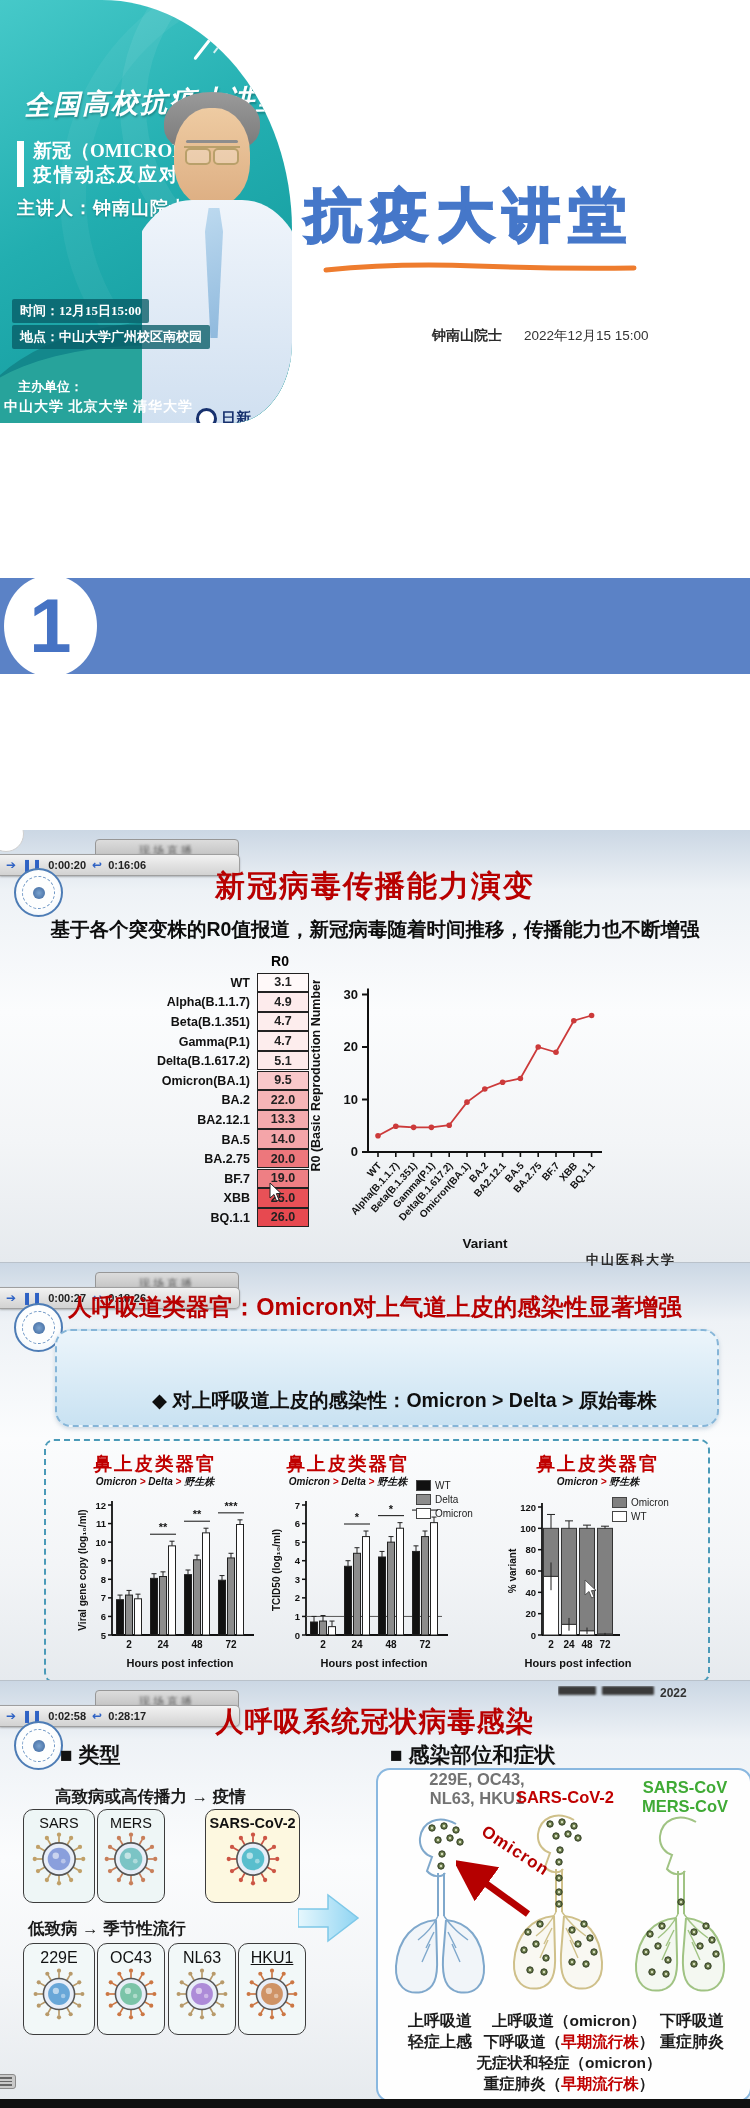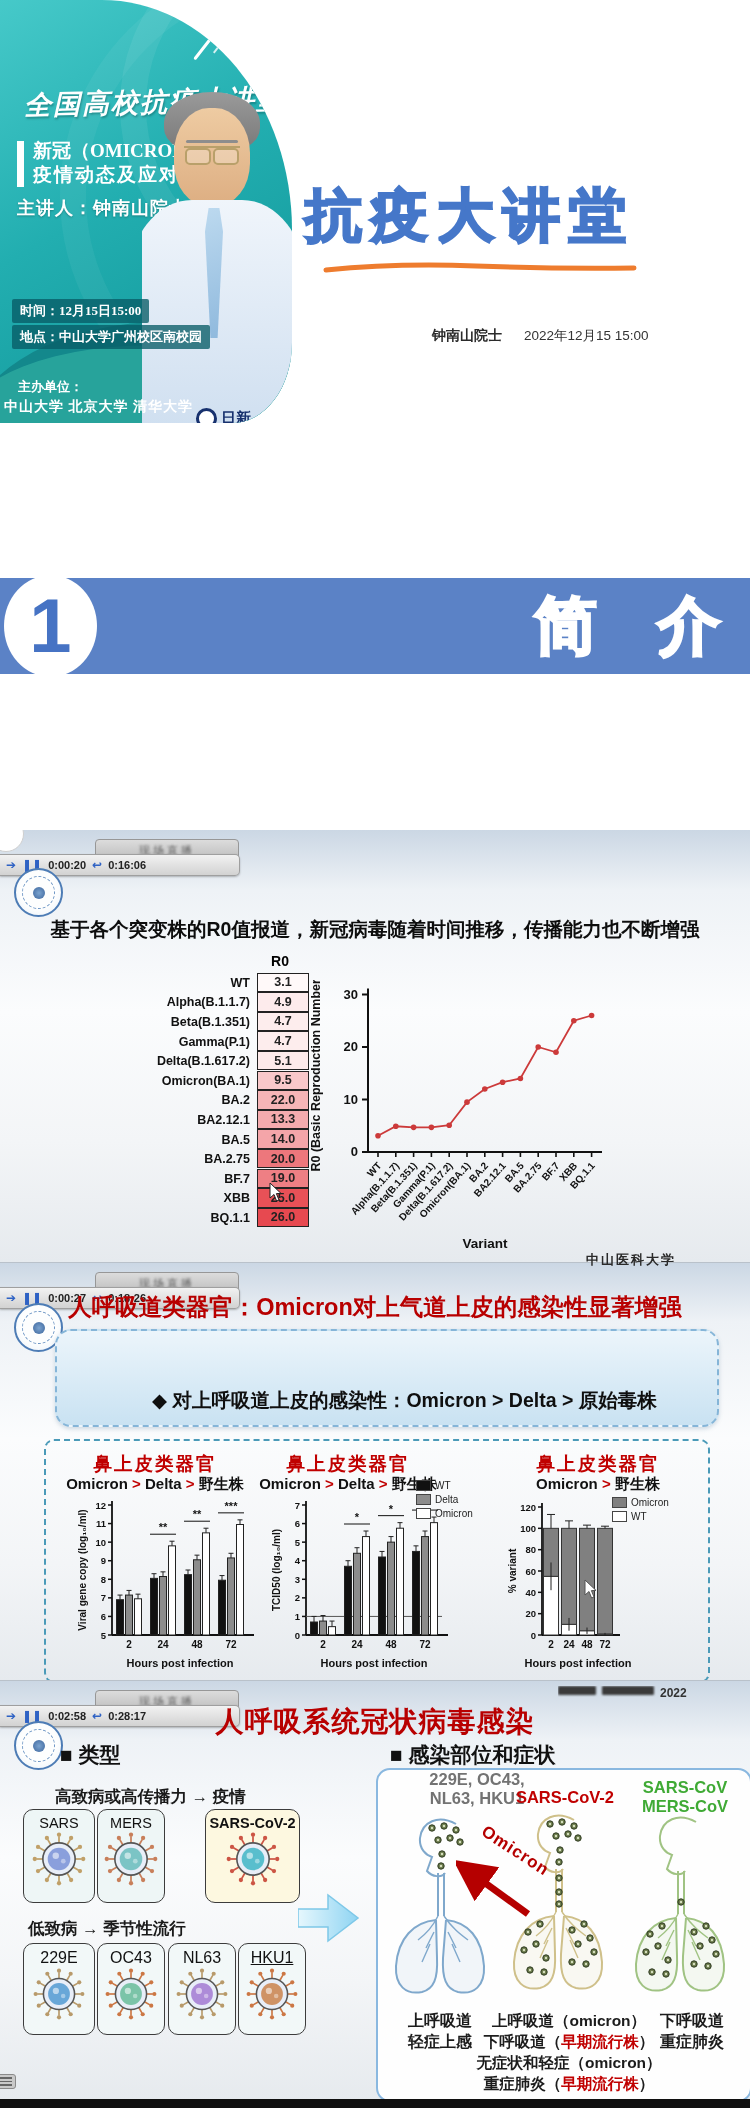--- a/index.html
+++ b/index.html
@@ -73,21 +73,21 @@
   .r0-row{display:flex;align-items:center;height:19.6px;}
   .r0-label{width:98px;text-align:right;padding-right:7px;font-size:12.5px;font-weight:700;color:#111;}
   .r0-cell{width:50px;height:17.4px;border:1px solid #222;margin-top:-1px;display:flex;align-items:center;justify-content:center;font-size:12.5px;font-weight:700;color:#222;}
   .cursor-arrow{width:14px;height:20px;}
 
   
   #bullet-box{left:55px;top:66px;width:660px;height:94px;background:linear-gradient(#ecf5fb,#c9e2f2);border:2px dashed #85b5d8;border-radius:16px;box-shadow:0 2px 4px rgba(80,120,150,.25);}
   .bullet-line{position:absolute;left:95px;font-size:19.5px;font-weight:800;color:#0f0f0f;white-space:nowrap;}
   #charts-box{left:44px;top:176px;width:662px;height:240px;border:2px dashed #4a9ab8;border-radius:10px;}
   .mini-chart-title{position:absolute;width:180px;text-align:center;font-size:18.5px;font-weight:800;color:#c00000;font-family:"Liberation Serif","DejaVu Serif",serif;letter-spacing:2px;}
-  .mini-chart-sub{position:absolute;width:200px;text-align:center;font-size:15px;font-weight:800;color:#111;}
+  .mini-chart-sub{position:absolute;width:200px;text-align:center;font-size:10px;font-weight:800;color:#111;font-style:italic;}
   .legend{position:absolute;display:flex;flex-direction:column;gap:3px;}
   .legend .li{display:flex;align-items:center;gap:4px;font-size:10px;color:#222;}
   .legend .sw{width:13px;height:9px;border:1px solid #444;}
 
   
   .sec-heading{font-size:21px;font-weight:800;color:#111;}
   .flow-line{font-size:16.5px;font-weight:600;color:#1a1a1a;white-space:nowrap;}
   .virus-box{position:absolute;border:1.6px solid #3c3c3c;border-radius:10px;background:#f0f8f8;display:flex;flex-direction:column;align-items:center;}
   .virus-box .vlabel{font-size:14.5px;color:#111;margin-top:5px;white-space:nowrap;}
   #infection-panel{left:376px;top:87px;width:372px;height:330px;background:#fefefe;border:2.5px solid #8ab8e0;border-radius:14px;}
@@ -148,38 +148,38 @@
   </svg>
   <div class="abs" id="byline">
     <span class="sp">钟南山院士</span>
     <span class="dt">2022年12月15 15:00</span>
   </div>
 
   <div class="abs" id="banner" style="background:#5b82c6;">
     <div class="abs" id="banner-circle">
       <span id="banner-num" style="color:#4673c4;">1</span>
     </div>
-    <div class="abs" id="banner-title">简 介</div>
   </div>
 
   <div class="abs slide" id="slide1">
     <div class="abs half-circle"></div>
     <div class="abs toolbar-tab"><span>现场直播</span></div>
     <div class="abs toolbar">
       <span class="tb-ic">➔</span>
       <span class="tb-ic">❚❚</span>
       <span class="tb-time">0:00:20</span>
       <span class="tb-ic">↩</span>
       <span class="tb-time">0:16:06</span>
     </div>
     <div class="abs slide-logo" style="left:14px;top:38px;">
         <div class="inner">
           <div class="dot"></div>
         </div>
       </div>
+    <div class="abs slide-title" style="top:36px;font-size:30px;color:#b80000;letter-spacing:2px;">新冠病毒传播能力演变</div>
     <div class="abs slide-title" style="top:86px;font-size:19.5px;color:#0d0d0d;">基于各个突变株的R0值报道，新冠病毒随着时间推移，传播能力也不断增强</div>
     <div class="abs" style="left:152px;top:122px;width:160px;text-align:center;">
       <span style="margin-left:96px;font-size:14px;font-weight:800;">R0</span>
     </div>
     <div class="abs" id="r0-table" style="left:152px;top:143px;">
         <div class="r0-row">
           <div class="r0-label">WT</div>
           <div class="r0-cell" style="background: rgb(255, 249, 249);">3.1</div>
         </div>
         <div class="r0-row">

